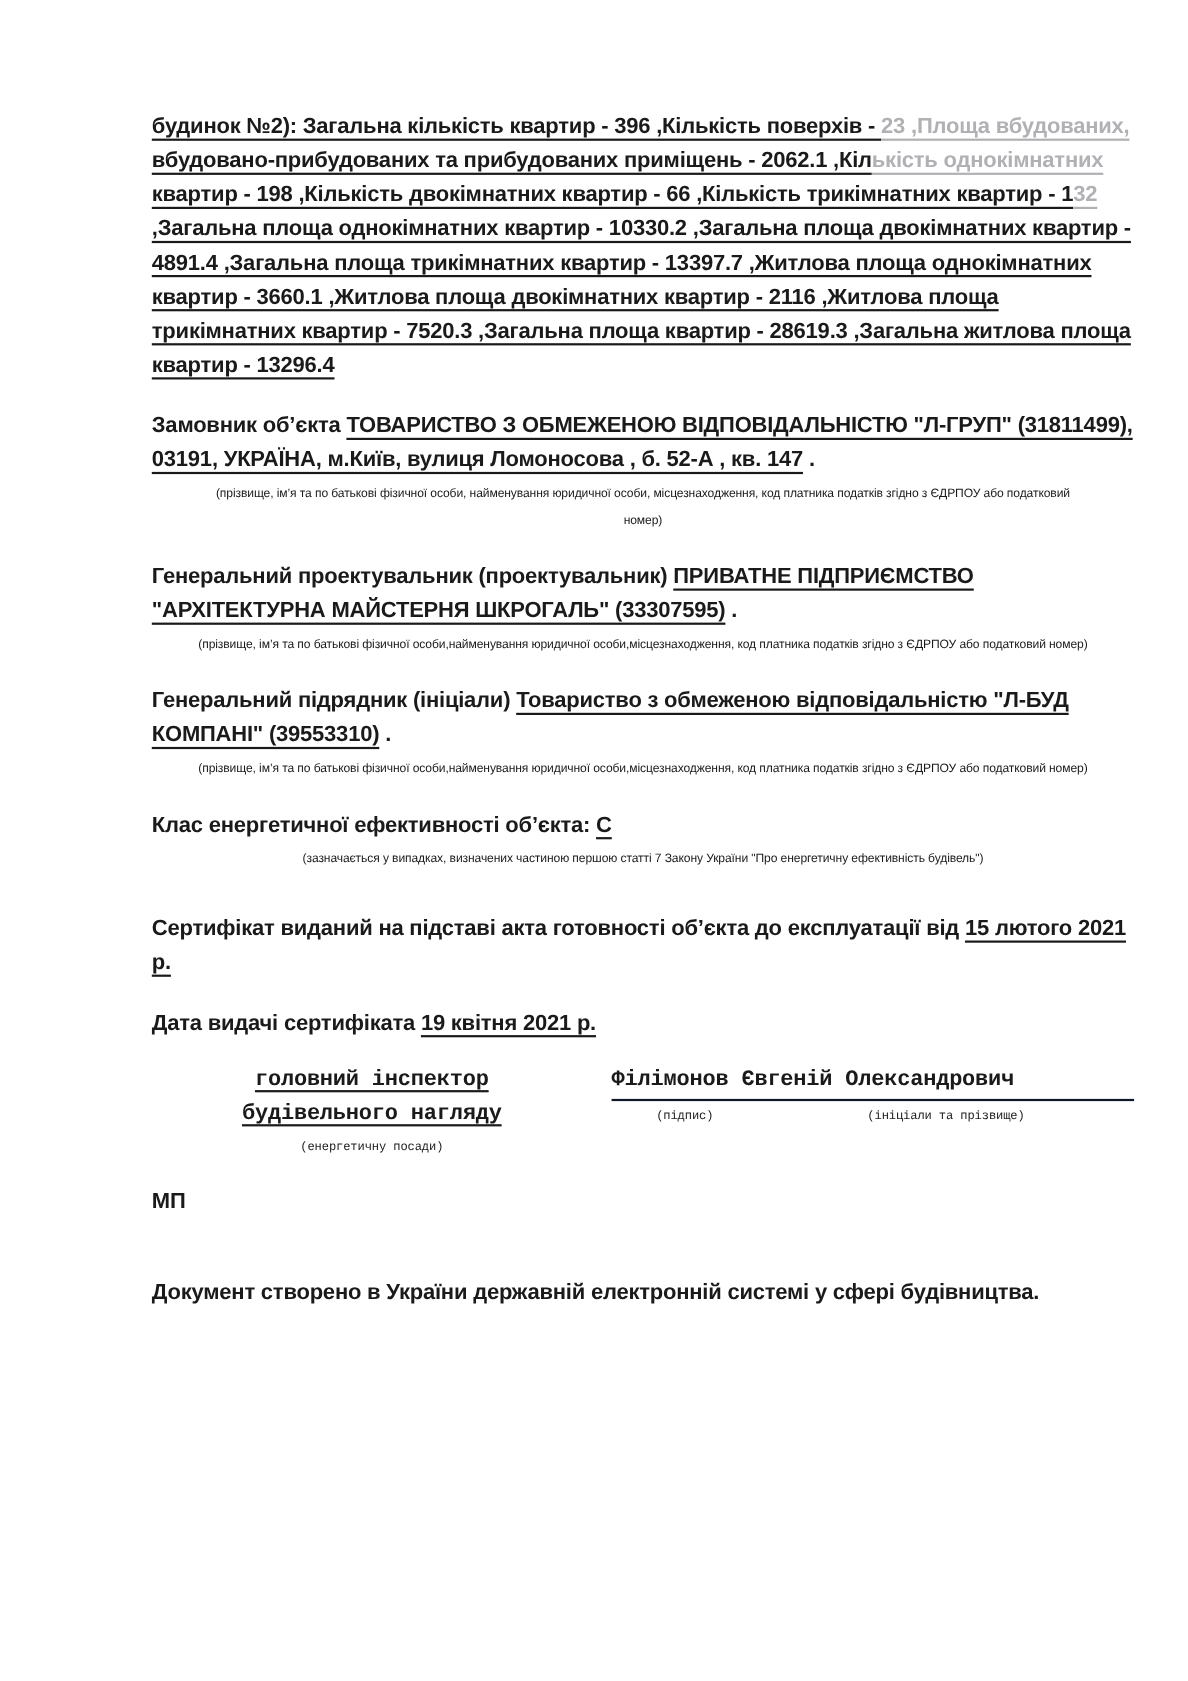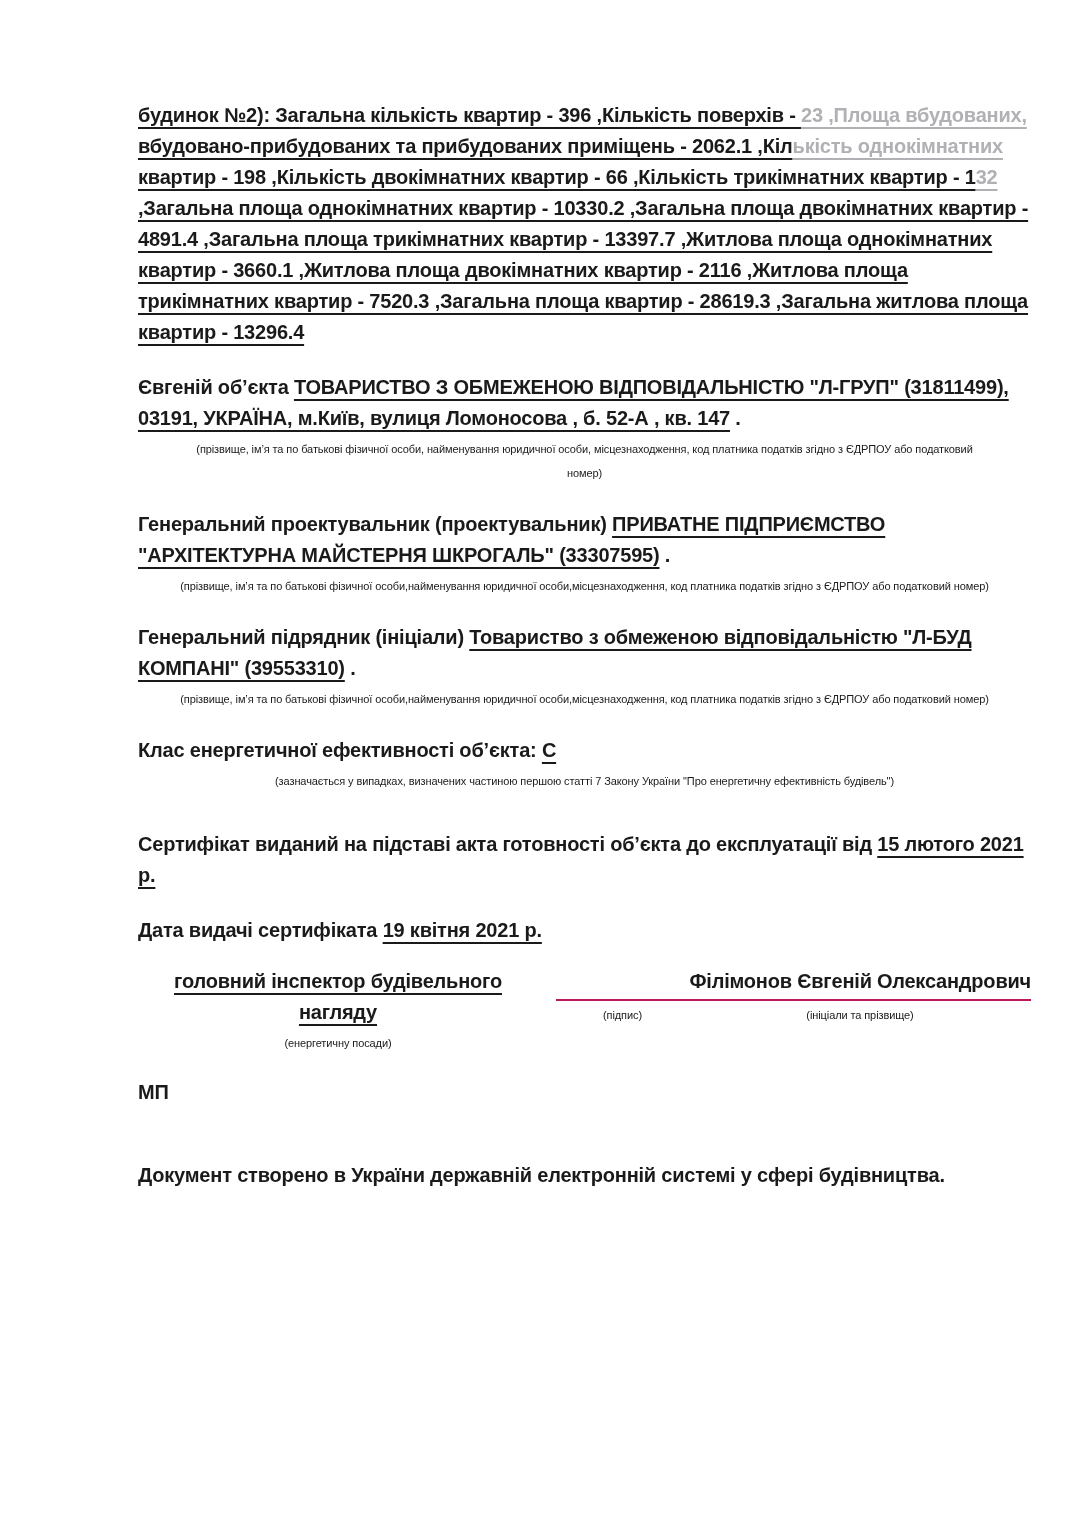--- a/index.html
+++ b/index.html
@@ -45,53 +45,53 @@
   .note-w1 { max-width: 790px; }
   .note-w2 { max-width: 840px; }
   .note-w3 { max-width: 780px; }
   .sec      { margin-top: 24px; }
   .sec-cert { margin-top: 36px; }
   .signature {
     display: flex;
     justify-content: space-between;
     align-items: flex-start;
     margin-top: 20px;
+    font-family: Liberation Mono, monospace;
   }
   .sig-left {
     width: 360px;
     margin-left: 20px;
     text-align: center;
   }
   .sig-right {
     width: 475px;
   }
   .sig-name {
-    text-align: right;
     padding-bottom: 2px;
-    border-bottom: 2px solid #be185d;
+    border-bottom: 2px solid #0f172a;
   }
   .sig-notes {
     display: flex;
     margin-top: 0px;
   }
   .sig-notes .cell-a { width: 28%; text-align: center; }
   .sig-notes .cell-b { flex: 1; text-align: center; }
   .sig-notes .note { margin-top: 2px; }
   .stamp { margin-top: 22px; }
   .footer { margin-top: 52px; }
 </style>
 </head>
 <body>
 
 <div class="page">
 
   <p class="main"><span class="u">будинок №2): Загальна кількість квартир - 396 ,Кількість поверхів - </span><span class="u gray">23 ,Площа вбудованих,</span><span class="u"> вбудовано-прибудованих та прибудованих приміщень - 2062.1 ,Кіл</span><span class="u gray">ькість однокімнатних</span><span class="u"> квартир - 198 ,Кількість двокімнатних квартир - 66 ,Кількість трикімнатних квартир - 1</span><span class="u gray">32</span><span class="u"> ,Загальна площа однокімнатних квартир - 10330.2 ,Загальна площа двокімнатних квартир - 4891.4 ,Загальна площа трикімнатних квартир - 13397.7 ,Житлова площа однокімнатних квартир - 3660.1 ,Житлова площа двокімнатних квартир - 2116 ,Житлова площа трикімнатних квартир - 7520.3 ,Загальна площа квартир - 28619.3 ,Загальна житлова площа квартир - 13296.4</span></p>
 
   <div class="sec">
-    <p class="main"><span>Євгеній об’єкта </span><span class="u">ТОВАРИСТВО З ОБМЕЖЕНОЮ ВІДПОВІДАЛЬНІСТЮ "Л-ГРУП" (31811499), 03191, УКРАЇНА, м.Київ, вулиця Ломоносова , б. 52-А , кв. 147</span><span> .</span></p>
+    <p class="main"><span>Замовник об’єкта </span><span class="u">ТОВАРИСТВО З ОБМЕЖЕНОЮ ВІДПОВІДАЛЬНІСТЮ "Л-ГРУП" (31811499), 03191, УКРАЇНА, м.Київ, вулиця Ломоносова , б. 52-А , кв. 147</span><span> .</span></p>
     <div class="note note-w1">(прізвище, ім’я та по батькові фізичної особи, найменування юридичної особи, місцезнаходження, код платника податків згідно з ЄДРПОУ або податковий номер)</div>
   </div>
 
   <div class="sec">
     <p class="main"><span>Генеральний проектувальник (проектувальник) </span><span class="u">ПРИВАТНЕ ПІДПРИЄМСТВО "АРХІТЕКТУРНА МАЙСТЕРНЯ ШКРОГАЛЬ" (33307595)</span><span> .</span></p>
     <div class="note note-w2">(прізвище, ім’я та по батькові фізичної особи,найменування юридичної особи,місцезнаходження, код платника податків згідно з ЄДРПОУ або податковий номер)</div>
   </div>
 
   <div class="sec">
     <p class="main"><span>Генеральний підрядник (ініціали) </span><span class="u">Товариство з обмеженою відповідальністю "Л-БУД КОМПАНІ" (39553310)</span><span> .</span></p>

